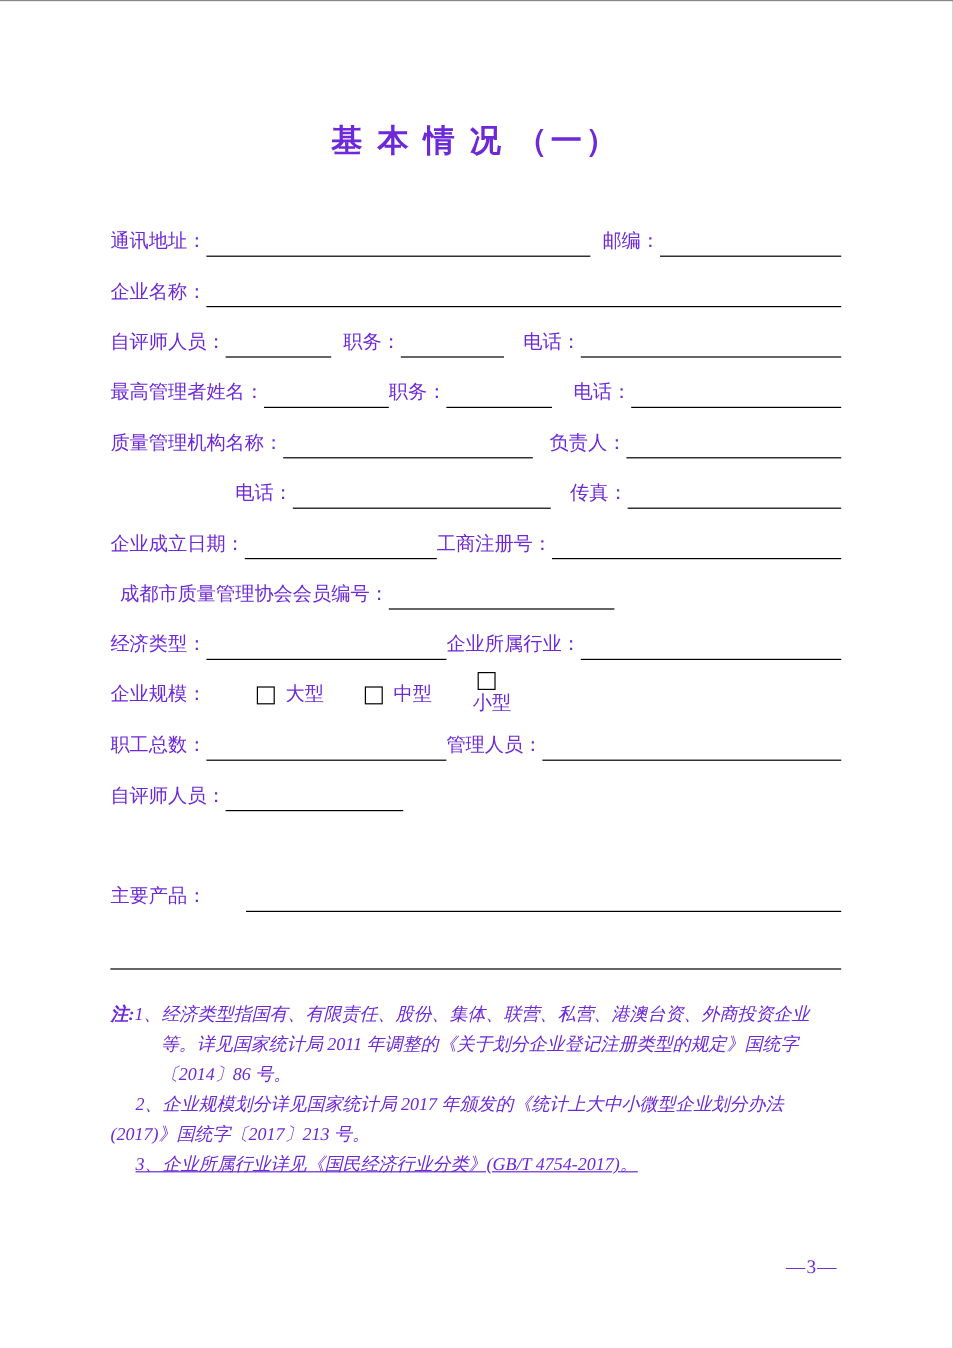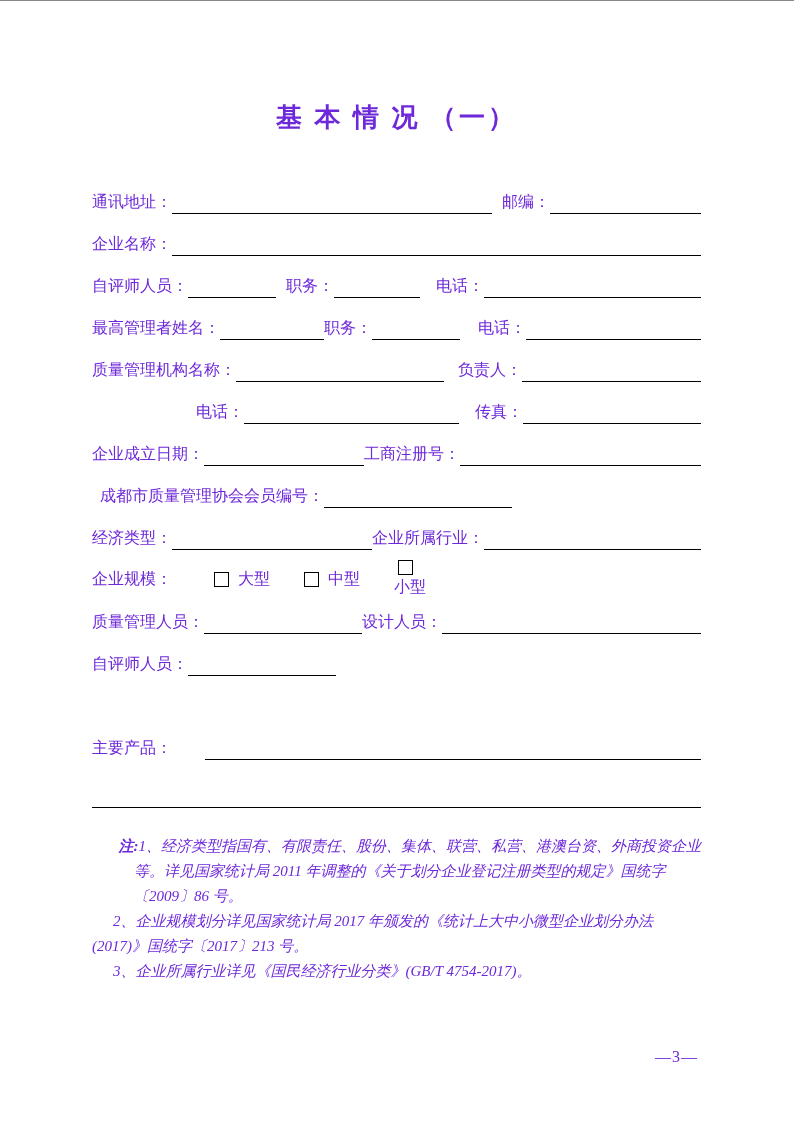--- a/index.html
+++ b/index.html
@@ -115,40 +115,40 @@
           <span class="cb-option" style="margin-left: 34px;">
             <span class="cb"></span>
             <span>中型</span>
           </span>
           <span class="cb-option" style="margin-left: 34px; flex-direction: column;">
             <span class="cb"></span>
             <span>小型</span>
           </span>
         </div>
         <div class="frow">
-          <span class="flabel">质量管理人员：</span>
-          <span class="wline" style="width: 158px;"></span>
-          <span class="flabel">设计人员：</span>
+          <span class="flabel">职工总数：</span>
+          <span class="wline" style="width: 200px;"></span>
+          <span class="flabel">管理人员：</span>
           <span class="wline flexline"></span>
         </div>
         <div class="frow">
           <span class="flabel">自评师人员：</span>
           <span class="wline" style="width: 148px;"></span>
         </div>
         <div class="frow" style="margin-top: 58px; gap: 33px;">
           <span class="flabel">主要产品：</span>
           <span class="wline flexline"></span>
         </div>
         <div class="frow" style="margin-top: 22px;">
           <span class="wline flexline"></span>
         </div>
       </div>
     <div class="notes" id="notes">
-        <div class="note-line" style="padding-left: 0px; text-align: right;"><span class="note-bold">注:</span><span>1、经济类型指国有、有限责任、股份、集体、联营、私营、港澳台资、外商投资企业</span></div>
+        <div class="note-line" style="padding-left: 0px;"><span class="note-bold">注:</span><span>1、经济类型指国有、有限责任、股份、集体、联营、私营、港澳台资、外商投资企业</span></div>
         <div class="note-line" style="padding-left: 42px;"><span>等。详见国家统计局 2011 年调整的《关于划分企业登记注册类型的规定》国统字</span></div>
-        <div class="note-line" style="padding-left: 42px;"><span>〔2009〕86 号。</span></div>
+        <div class="note-line" style="padding-left: 42px;"><span>〔2014〕86 号。</span></div>
         <div class="note-line" style="padding-left: 21px;"><span>2、企业规模划分详见国家统计局 2017 年颁发的《统计上大中小微型企业划分办法</span></div>
         <div class="note-line" style="padding-left: 0px;"><span>(2017)》国统字〔2017〕213 号。</span></div>
-        <div class="note-line" style="padding-left: 21px;"><span>3、企业所属行业详见《国民经济行业分类》(GB/T 4754-2017)。</span></div>
+        <div class="note-line" style="padding-left: 21px; text-decoration: underline;"><span>3、企业所属行业详见《国民经济行业分类》(GB/T 4754-2017)。</span></div>
       </div>
   </div>
   <div class="page-number">—3—</div>
 </div>
 
 </body></html>

